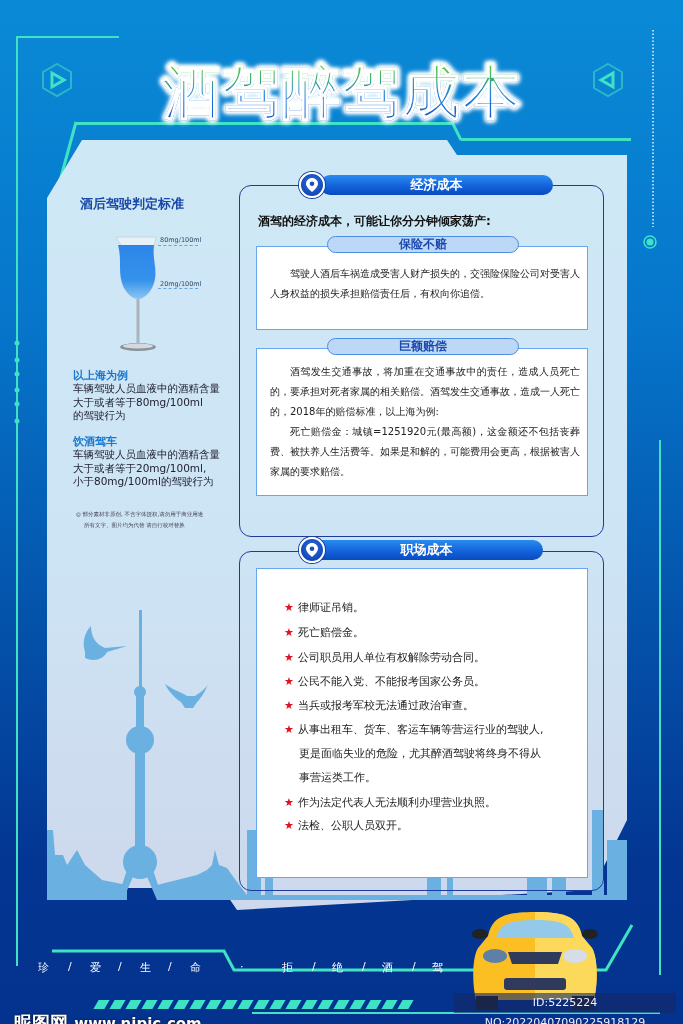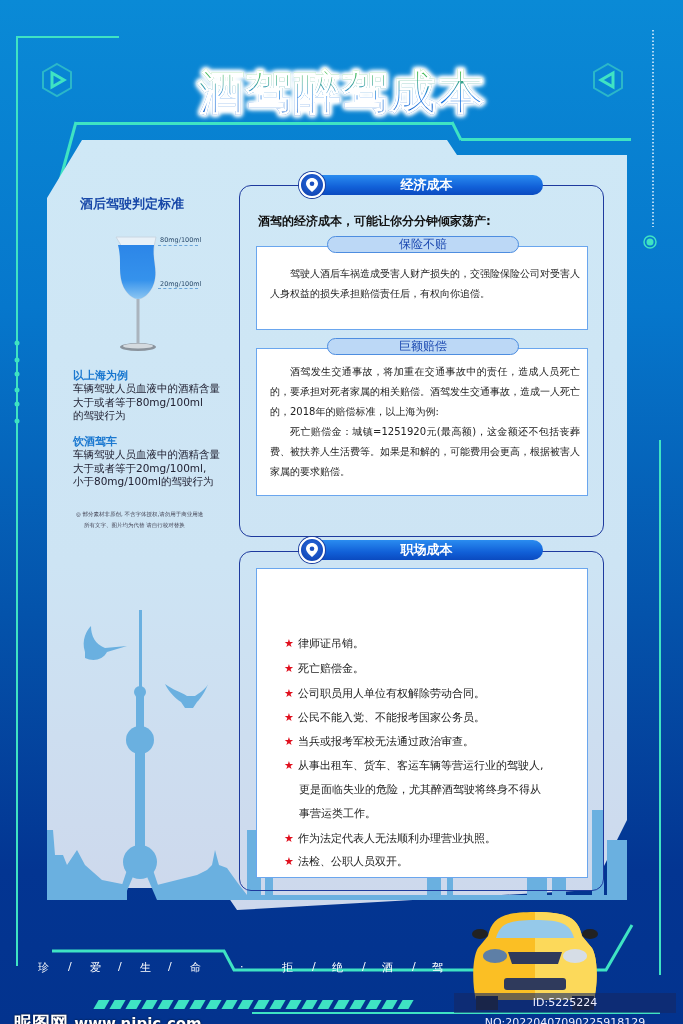--- a/index.html
+++ b/index.html
@@ -5,21 +5,21 @@
   * { margin:0; padding:0; box-sizing:border-box; }
   html, body { width:683px; height:1024px; overflow:hidden; }
   body { font-family: "DejaVu Sans", "Liberation Sans", sans-serif; position:relative;
     background: linear-gradient(180deg, #0a8ad6 0%, #0677cc 30%, #0453ab 60%, #033592 85%, #03338e 100%); }
   .abs { position:absolute; }
 
   
   .line { position:absolute; background:#3fe3c3; }
   
   .title { position:absolute; left:162px; top:46px; width:360px; height:92px; text-align:center;
-    font-weight:900; font-size:46px; letter-spacing:2px; line-height:92px;
+    font-weight:900; font-size:58px; letter-spacing:2px; line-height:92px;
     background: linear-gradient(180deg,#8fd83a 0%,#48c24a 28%,#1a7ae6 55%,#0a3aa0 100%);
     -webkit-background-clip:text; background-clip:text; color:transparent;
     -webkit-text-stroke: 1px #ffffff;
     filter: drop-shadow(0 0 2px #fff) drop-shadow(0 0 2px #fff) drop-shadow(0 0 1px #fff);
     font-family: "DejaVu Sans", sans-serif; }
   .tri-icon { position:absolute; width:36px; height:36px; }
   
   .panel { position:absolute; left:47px; top:140px; width:580px; height:770px;
     background: linear-gradient(180deg,#cfe8f6 0%,#cde4f4 55%,#cdd8ec 100%);
     clip-path: polygon(35px 0, 400px 0, 410px 15px, 580px 15px, 580px 680px, 545px 750px, 190px 770px, 175px 748px, 0 748px, 0 58px); }
@@ -35,23 +35,23 @@
   .sec-head { position:absolute; height:20px; border-radius:10px;
     background: linear-gradient(180deg,#2a8cf0 0%,#1160d8 60%,#0a4ac0 100%);
     color:#fff; font-weight:bold; font-size:13px; text-align:center; line-height:20px; }
   .pin { position:absolute; width:26px; height:26px; border-radius:50%;
     background: radial-gradient(circle at 50% 40%, #2a6de0, #0a3aa8);
     border:2px solid #ffffff; box-shadow:0 0 0 1px #1d3e9e; }
   .pin svg { position:absolute; left:5px; top:4px; }
   .intro { position:absolute; left:258px; top:213px; font-size:12px; font-weight:bold; color:#111; }
   .card { position:absolute; background:#ffffff; border:1.5px solid #6aa6ee; }
   .sub-head { position:absolute; height:17px; border-radius:9px; background:#bcd8f6; border:1.5px solid #4d8de0;
-    color:#1b48b0; font-weight:normal; font-size:12px; text-align:center; line-height:14px; }
+    color:#1b48b0; font-weight:bold; font-size:12px; text-align:center; line-height:14px; }
   .para { position:absolute; font-size:10px; color:#222; line-height:20px; text-align:justify; }
-  .bul { position:absolute; left:284px; font-size:11px; color:#222; line-height:24px; width:300px;margin-top:36px; }
+  .bul { position:absolute; left:284px; font-size:11px; color:#222; line-height:24px; width:300px; }
   .bul .star { color:#e0101e; margin-right:4px; font-size:11px; }
   
   .skyline { position:absolute; }
   
   .slogan { position:absolute; top:960px; font-size:11px; color:#ffffff; letter-spacing:0px; }
   .stripe { position:absolute; top:1000px; width:11px; height:9px; background:#3fe3c3; transform:skewX(-30deg); }
   .wm { position:absolute; left:14px; top:991px; color:#ffffff; font-weight:bold; font-size:18px; text-shadow:0 0 2px #000;margin-top:20px; }
   .wm-url { font-size:15px; font-weight:bold; }
   .id-box { position:absolute; left:454px; top:993px; width:222px; height:20px; background:rgba(20,40,100,0.6);
     color:#eef; font-size:11px; line-height:20px; text-align:center; }
@@ -163,21 +163,21 @@
   <div>车辆驾驶人员血液中的酒精含量</div>
   <div>大于或者等于20mg/100ml,</div>
   <div>小于80mg/100ml的驾驶行为</div>
 </div>
 <div class="disclaimer">
   <div><span>◎ </span><span>部分素材非原创, 不含字体授权,请勿用于商业用途</span></div>
   <div style="padding-left:8px">所有文字、图片均为代替 请自行校对替换</div>
 </div>
 
 <div class="section" style="left:239px;top:185px;width:365px;height:352px;"></div>
-<div class="sec-head" style="left:310px;top:175px;width:233px;">经济成本</div>
+<div class="sec-head" style="left:320px;top:175px;width:233px;">经济成本</div>
 <div class="pin" style="left:299px;top:172px;">
   <svg width="12" height="14" viewBox="0 0 12 14">
       <path d="M6,0 C9.3,0 12,2.6 12,5.8 C12,9.5 6,14 6,14 C6,14 0,9.5 0,5.8 C0,2.6 2.7,0 6,0 Z" fill="#fff"></path>
       <circle cx="6" cy="5.8" r="2.3" fill="#1a4fc0"></circle>
     </svg>
 </div>
 <div class="intro">酒驾的经济成本，可能让你分分钟倾家荡产:</div>
 
 <div class="card" style="left:256px;top:246px;width:332px;height:84px;"></div>
 <div class="sub-head" style="left:327px;top:236px;width:192px;">保险不赔</div>

